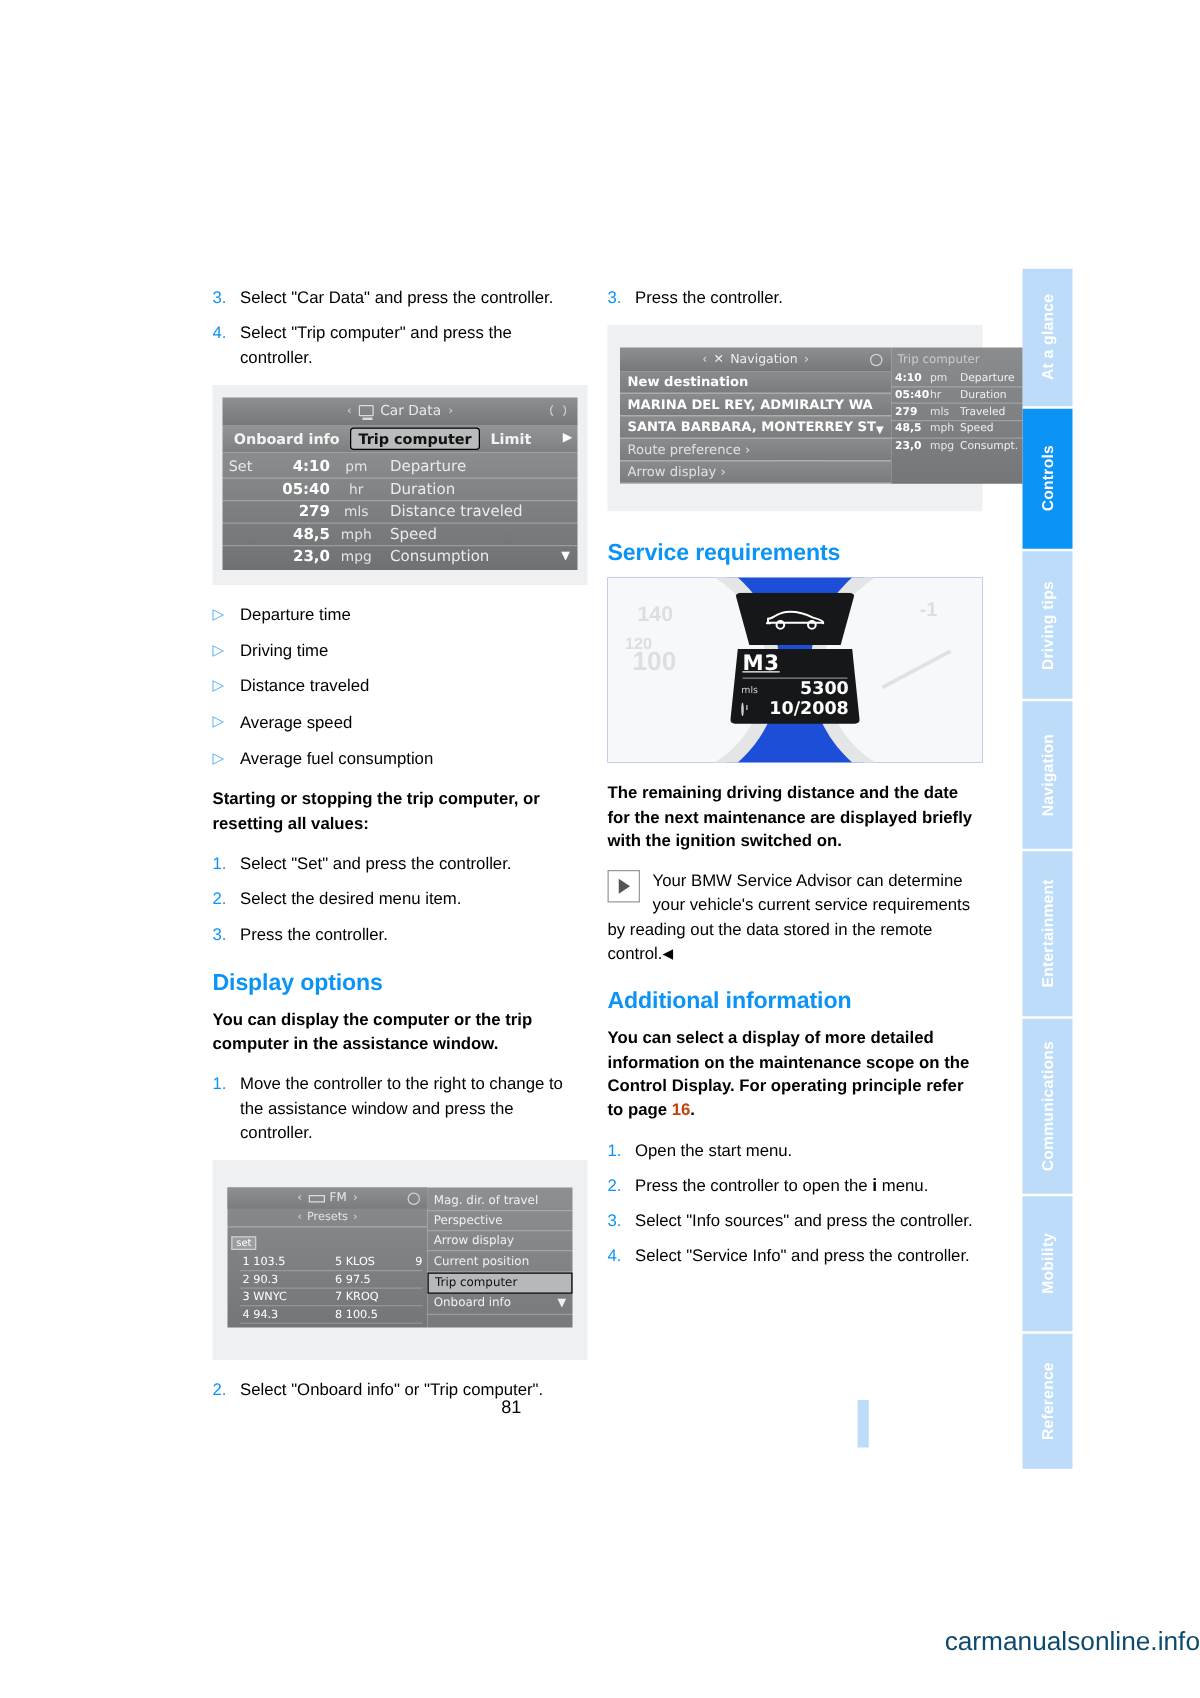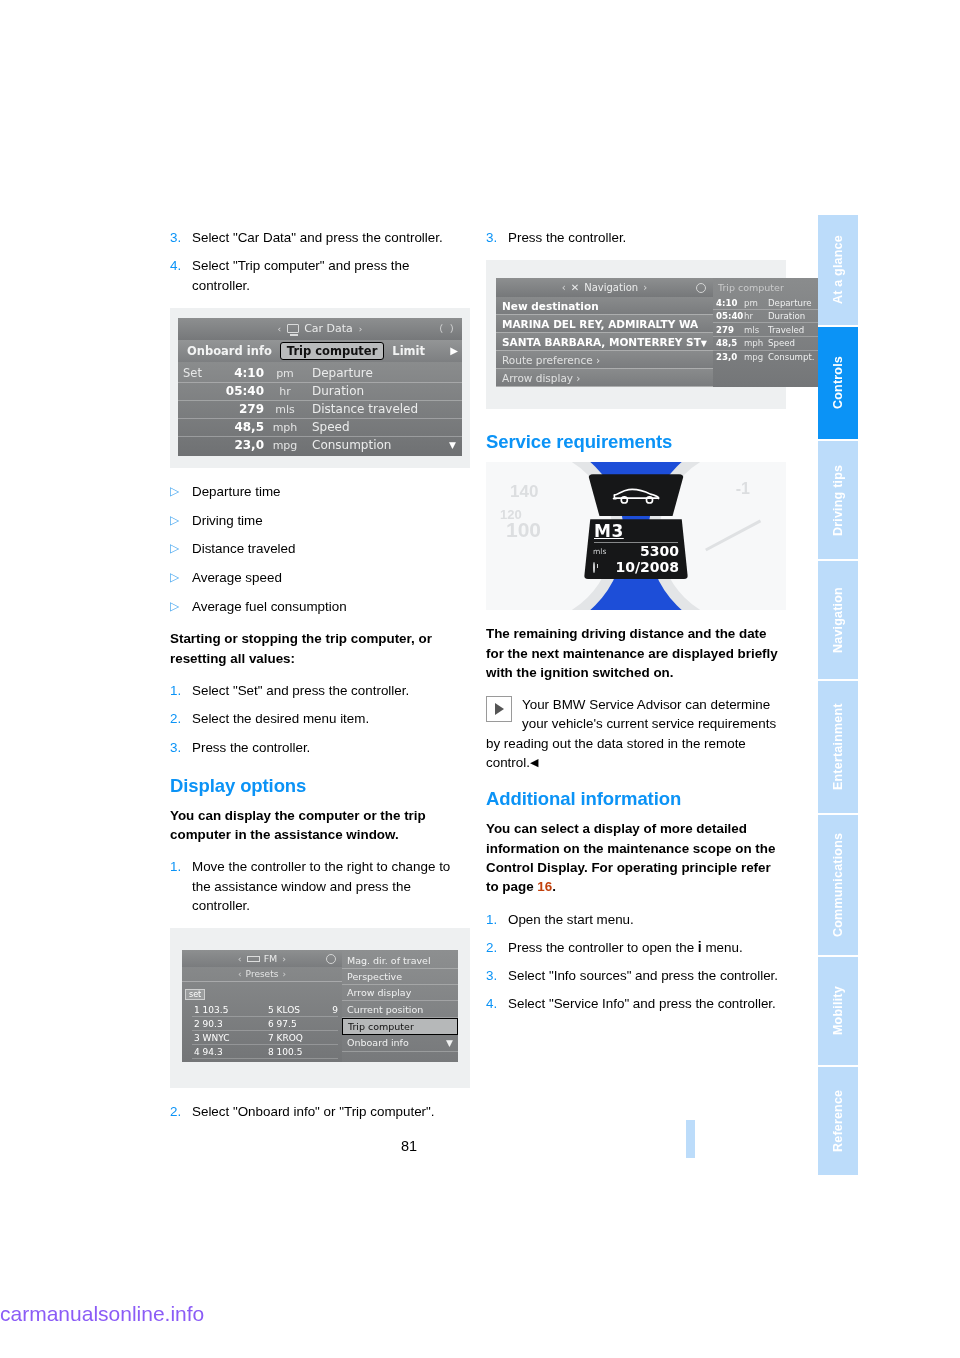--- a/index.html
+++ b/index.html
@@ -232,27 +232,27 @@
     width: 9px; height: 9px; border: 1.2px solid #cfd1d2; border-radius: 50%;
     position: relative;
   }
   .cluster .clock-ic:after {
     content: ""; position: absolute; left: 3px; top: 1.4px;
     width: 1px; height: 3.4px; background: #cfd1d2;
   }
 
   
   .footer { position: absolute; left: 0; top: 1118px; width: 818px; text-align: center; }
-  .footer .pnum { font-size: 14.5px; color: #000; margin-bottom: 1px; margin-top: 20px; }
+  .footer .pnum { font-size: 14.5px; color: #000; margin-bottom: 1px; }
   .footer .cline { font-size: 12.4px; color: #000; }
   .margin-bar { position: absolute; left: 686px; top: 1120px; width: 9px; height: 38px; background: #bcdcfa; }
 
   .watermark {
     position: absolute; left: 0; top: 1302px; width: 960px;
-    text-align: left; color: #8b5cf6; font-size: 21px;
+    text-align: right; color: #0c4a6e; font-size: 21px;
     font-family: "Liberation Sans", sans-serif;
   }
 </style>
 </head>
 <body>
 
 <div class="page">
 
   <div class="rail">
     <div class="rail-tab" style="height:110px">

